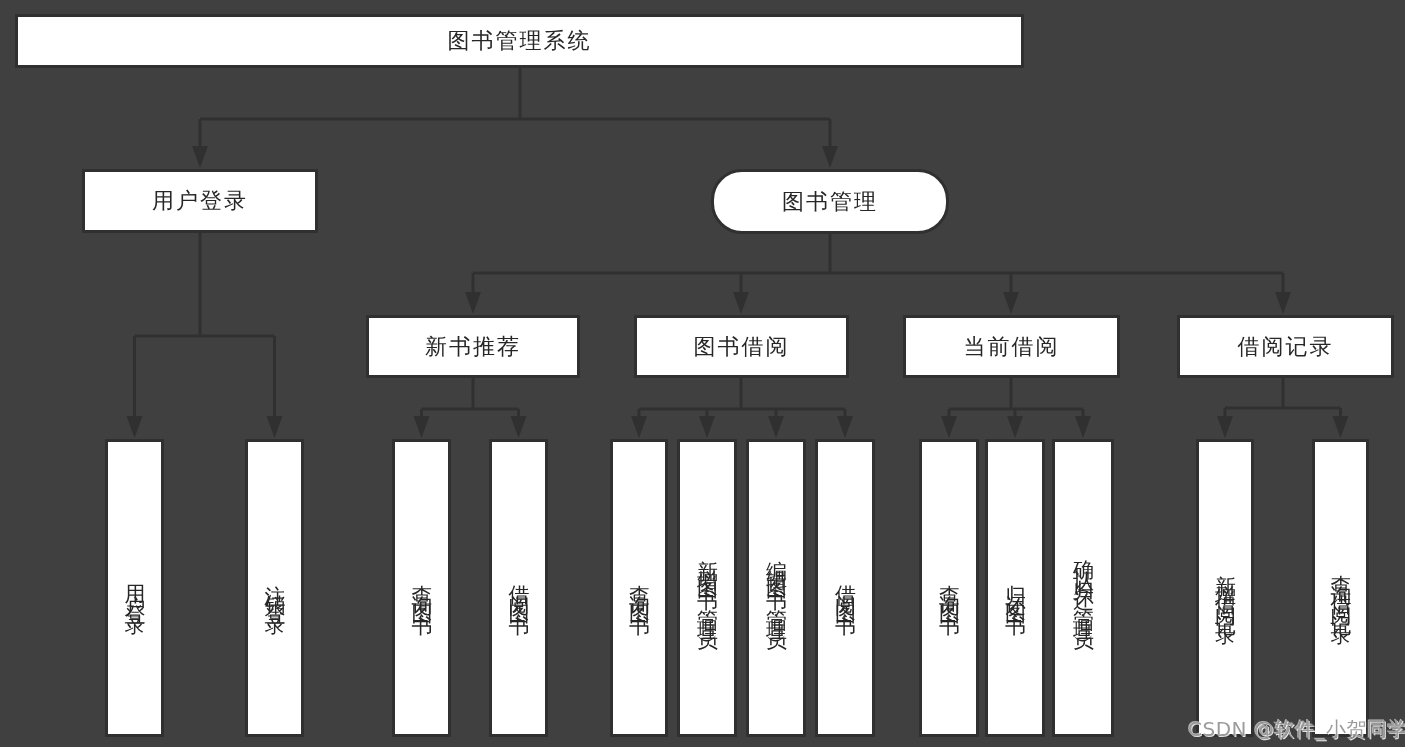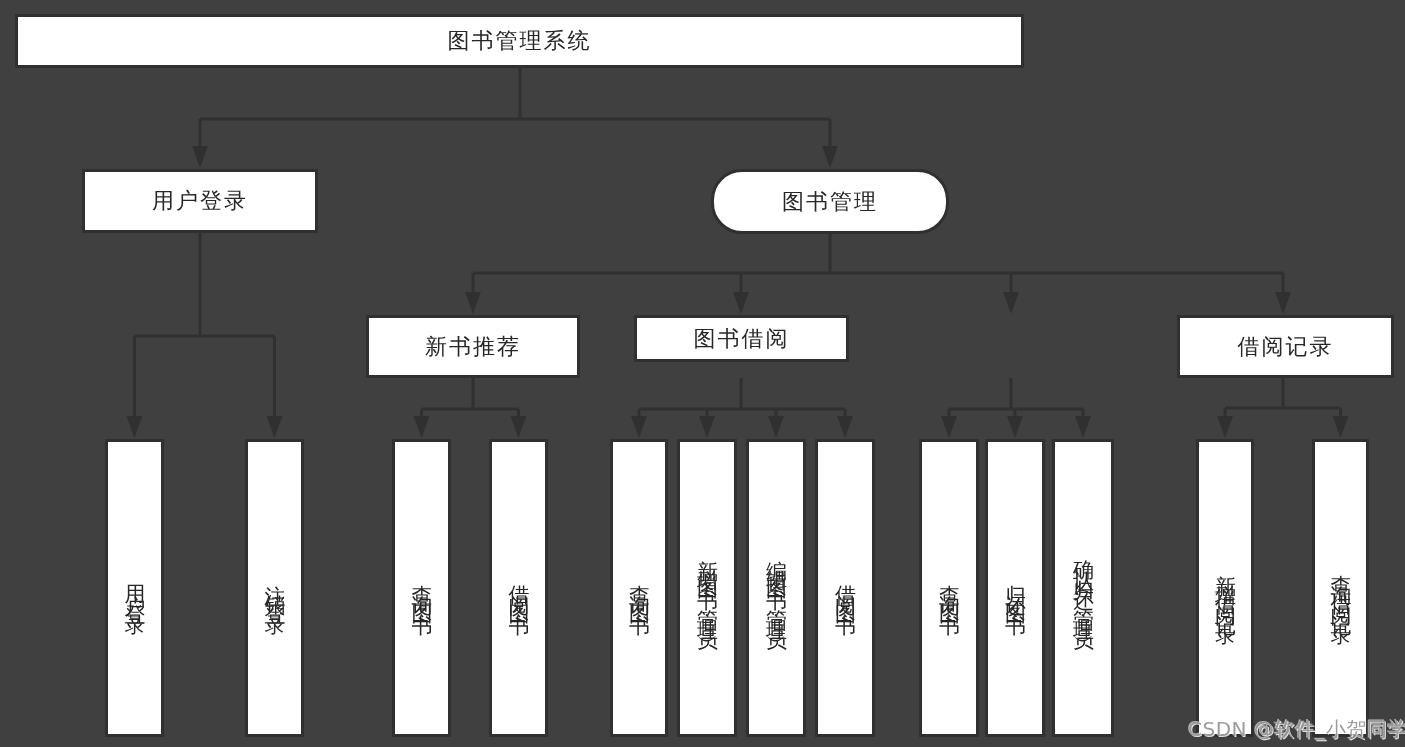--- a/index.html
+++ b/index.html
@@ -47,21 +47,21 @@
     letter-spacing: 10px;
     color: #262626;
   }
   
   #box-root           { left: 15px;  top: 14px;  width: 1009px; height: 54px; }
   
   #box-user-login     { left: 82px;  top: 169px; width: 236px; height: 64px; }
   #box-book-mgmt      { left: 711px; top: 169px; width: 238px; height: 65px; border-radius: 31px; }
   
   #box-new-book-rec   { left: 366px; top: 315px; width: 214px; height: 63px; }
-  #box-book-borrow    { left: 634px; top: 315px; width: 215px; height: 47px; }
+  #box-book-borrow    { left: 634px; top: 315px; width: 215px; height: 63px; }
   #box-current-borrow { left: 903px; top: 315px; width: 217px; height: 63px; }
   #box-borrow-record  { left: 1177px; top: 315px; width: 217px; height: 63px; }
   
   #leaf-user-login         { left: 105px;  width: 59px; }
   #leaf-logout             { left: 245px;  width: 59px; }
   #leaf-query-book-rec     { left: 392px;  width: 59px; }
   #leaf-borrow-book-rec    { left: 489px;  width: 59px; }
   #leaf-query-book-borrow  { left: 610px;  width: 58px; }
   #leaf-add-book           { left: 677px;  width: 60px; }
   #leaf-edit-book          { left: 746px;  width: 60px; }
@@ -143,20 +143,23 @@
   <div class="node h" id="box-book-mgmt">
     <span class="label">图书管理</span>
   </div>
 
   <div class="node h" id="box-new-book-rec">
     <span class="label">新书推荐</span>
   </div>
   <div class="node h" id="box-book-borrow">
     <span class="label">图书借阅</span>
   </div>
+  <div class="node h" id="box-current-borrow">
+    <span class="label">当前借阅</span>
+  </div>
   <div class="node h" id="box-borrow-record">
     <span class="label">借阅记录</span>
   </div>
 
   <div class="node v" id="leaf-user-login">
     <span class="label">用户登录</span>
   </div>
   <div class="node v" id="leaf-logout">
     <span class="label">注销登录</span>
   </div>

